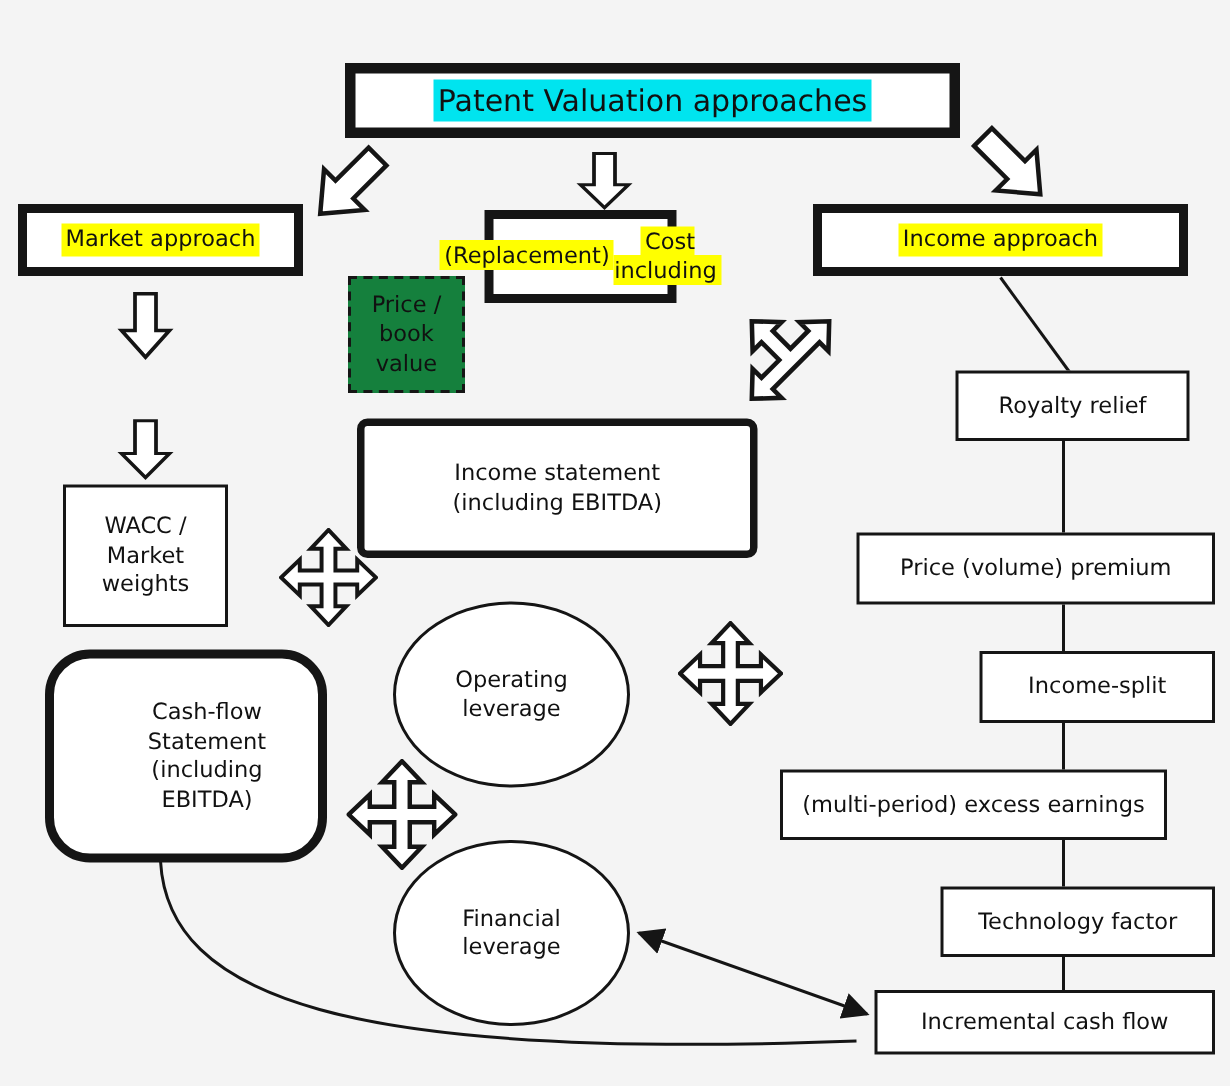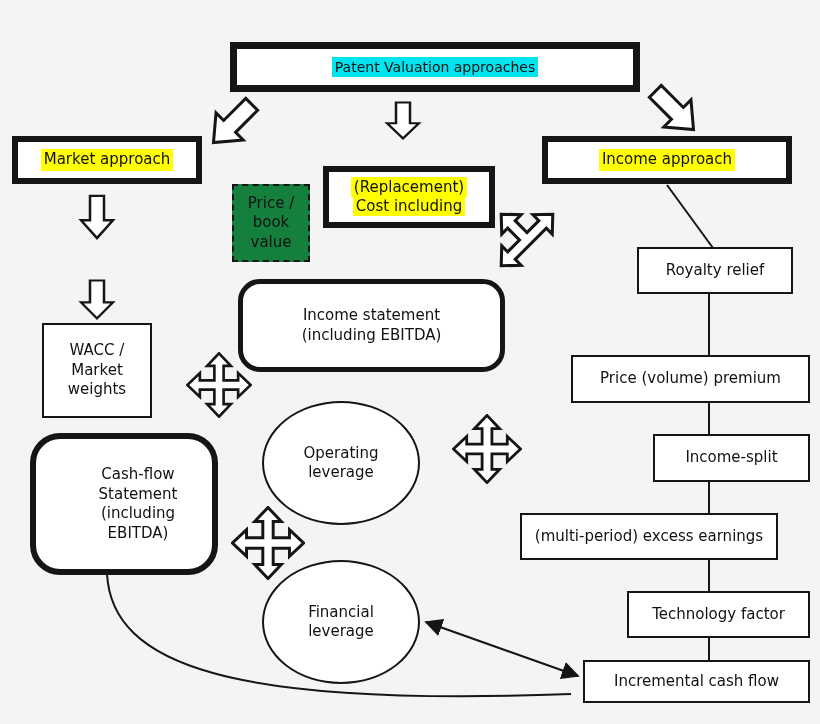--- a/index.html
+++ b/index.html
@@ -10,28 +10,28 @@
   #connectors,.shape{position:absolute;}
   #connectors{left:0;top:0;z-index:0;}
   .shape{z-index:2;}
   .node{
     position:absolute;z-index:1;background:#fff;border:2px solid #151515;
     display:flex;align-items:center;justify-content:center;text-align:center;
     font-size:15px;line-height:1.3;box-sizing:border-box;
   }
   .thick{border-width:6px;}
   .t7{border-width:7px;}
-  .round{border-radius:22px;}
+  .round{border-radius:7px;}
   .round-big{border-radius:30px;padding-left:28px;}
   .dashed{border:2px dashed #151515;background:#15803d;}
   .ellipse{border-radius:50%;}
   .pre{white-space:pre-line;}
   .hl-cyan{background:#00e4ef;padding:1px 3px;}
   .hl-yellow{background:#ffff00;padding:1px 3px;}
-  .title-text{font-size:14px;}
+  .title-text{font-size:20px;}
 </style>
 </head>
 <body>
 
 <div id="canvas">
 
   <svg width="0" height="0" style="position:absolute">
     <defs>
       <polygon id="ba" points="36,6 64,6 64,58 82,58 50,96 18,58 36,58" fill="#fff" stroke="#151515" stroke-width="5" stroke-linejoin="miter"></polygon>
       <polygon id="qa" points="50,2 68,21 57,21 57,43 79,43 79,32 98,50 79,68 79,57 57,57 57,79 68,79 50,98 32,79 43,79 43,57 21,57 21,68 2,50 21,32 21,43 43,43 43,21 32,21" fill="#fff" stroke="#151515" stroke-width="4" stroke-linejoin="miter"></polygon>
@@ -87,21 +87,21 @@
   </svg>
 
   <div class="node t7" style="left:230px;top:42px;width:410px;height:50px">
     <span class="hl-cyan title-text">Patent Valuation approaches</span>
   </div>
 
   <div class="node thick" style="left:12px;top:136px;width:190px;height:48px">
     <span class="hl-yellow">Market approach</span>
   </div>
 
-  <div class="node thick" style="left:323px;top:166px;width:172px;height:62px;flex-direction:column">
+  <div class="node thick" style="left:323px;top:140px;width:128px;height:62px;flex-direction:row">
     <div><span class="hl-yellow">(Replacement)</span></div>
     <div><span class="hl-yellow">Cost including</span></div>
   </div>
 
   <div class="node thick" style="left:542px;top:136px;width:250px;height:48px">
     <span class="hl-yellow">Income approach</span>
   </div>
 
   <div class="node dashed" style="left:232px;top:184px;width:78px;height:78px">
     <span class="pre">Price /

